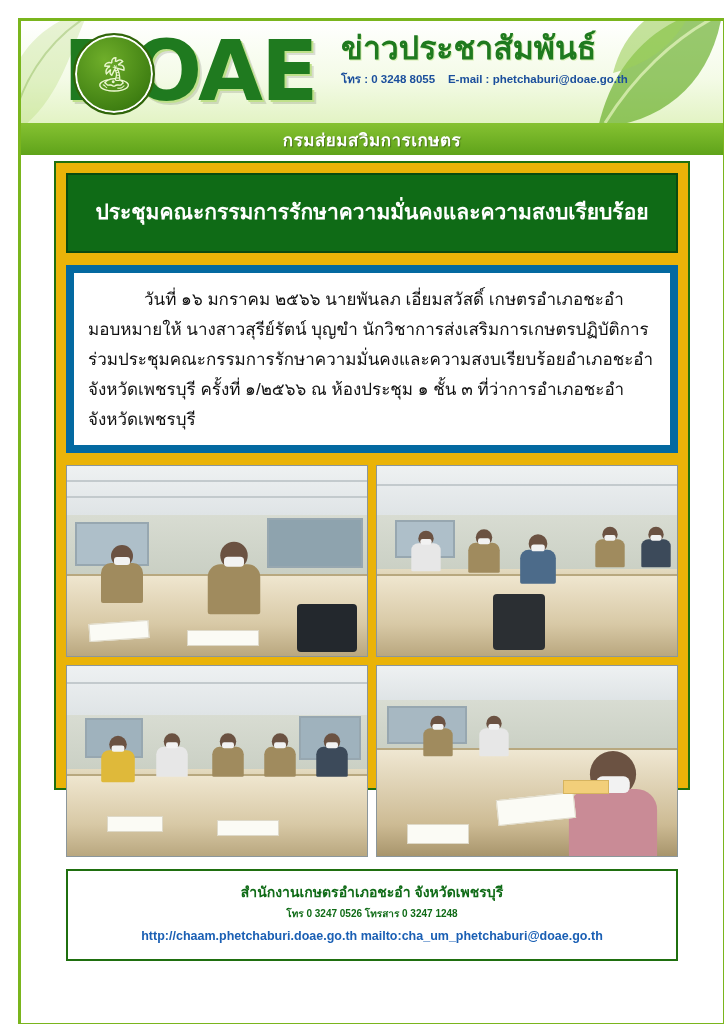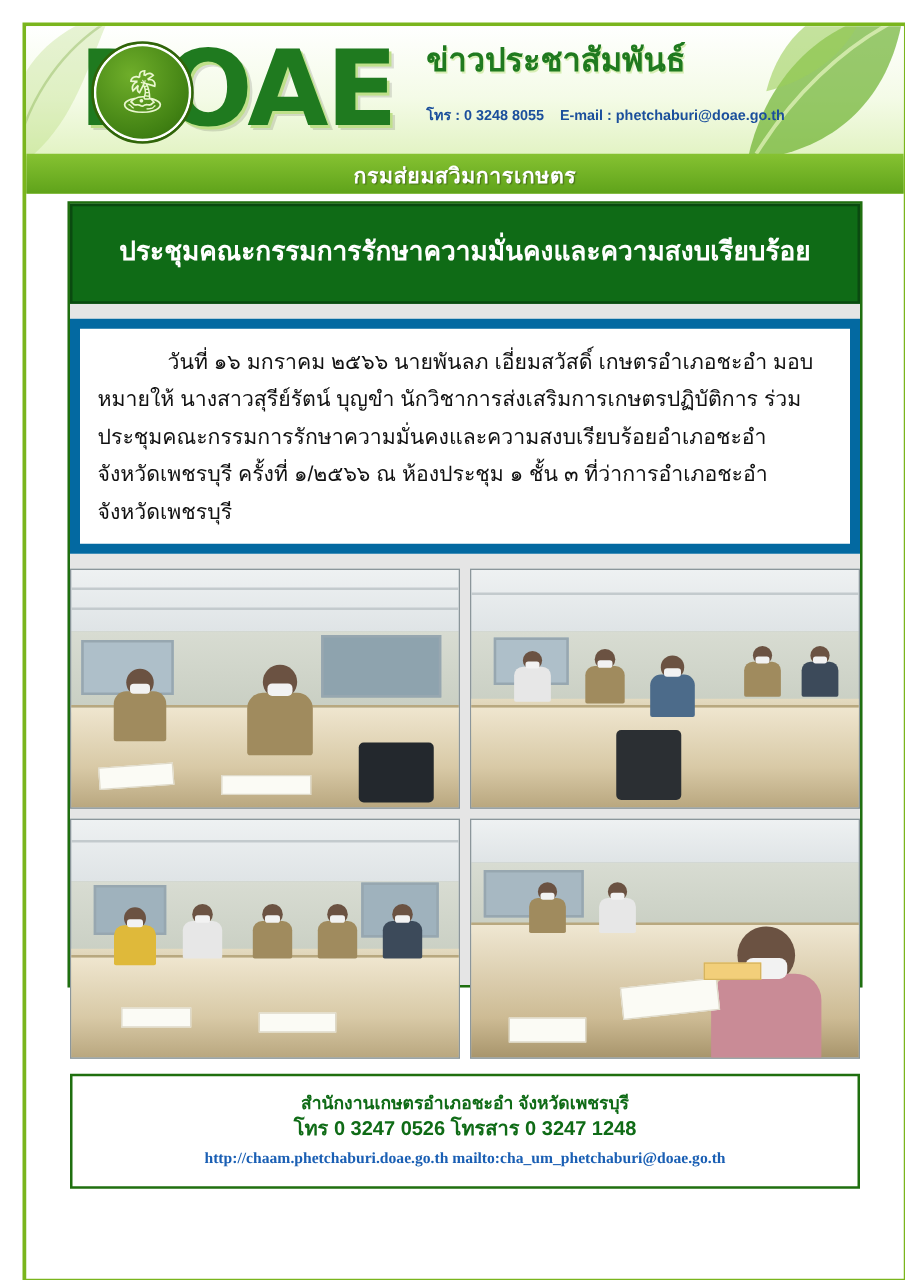--- a/index.html
+++ b/index.html
@@ -99,37 +99,37 @@
     white-space: nowrap;
   }
   .header-right {
     position: absolute;
     left: 320px;
     top: 8px;
     width: 372px;
     text-align: left;
   }
   .h-line1 {
-    font-size: 26px;
+    font-size: 32px;
     font-weight: bold;
     color: #1f7a1f;
     line-height: 38px;
     text-shadow: 1px 1px 0 #d8eeb4;
     white-space: nowrap;
   }
   .h-line2 {
     font-size: 22px;
     font-weight: bold;
     color: #e8ab16;
     line-height: 26px;
     text-shadow: 1px 1px 0 #6a4a06;
     white-space: nowrap;
   }
   .h-contact {
-    margin-top: 16px;
+    margin-top: 3px;
     font-size: 11.5px;
     font-weight: bold;
     color: #1b4f9c;
     white-space: nowrap;
   }
   .h-contact .lbl { color: #1b4f9c; }
   .h-contact .val { color: #1b4f9c; }
   .header-bottom {
     position: absolute;
     left: 0;
@@ -151,21 +151,22 @@
   }
   
   .content {
     position: absolute;
     left: 33px;
     top: 140px;
     width: 636px;
     height: 629px;
     border: 2px solid #1f6f0f;
     box-sizing: border-box;
-    background: #e5e5e5;
+    background: #eab308;
+    padding: 10px;
   }
   .title-box {
     background: #0f6b16;
     border: 2px solid #0a4a10;
     padding: 20px 14px 22px;
     text-align: center;
     color: #ffffff;
   }
   .title-box .t1, .title-box .t2 {
     font-size: 21px;
@@ -260,29 +261,29 @@
   }
   .footer .f1 {
     color: #0f6b16;
     font-weight: bold;
     font-size: 14px;
     line-height: 22px;
   }
   .footer .f2 {
     color: #0f6b16;
     font-weight: bold;
-    font-size: 16px;
+    font-size: 10px;
     line-height: 22px;
   }
   .footer .f3 {
     color: #1a5fb4;
     font-weight: bold;
     font-size: 12.5px;
     line-height: 22px;
-    font-family: Liberation Serif, serif;
+    font-family: Liberation Sans, sans-serif;
     word-break: break-all;
   }
 </style>
 </head>
 <body>
 
 <div class="page">
   <div class="frame">
 
     <div class="header">

